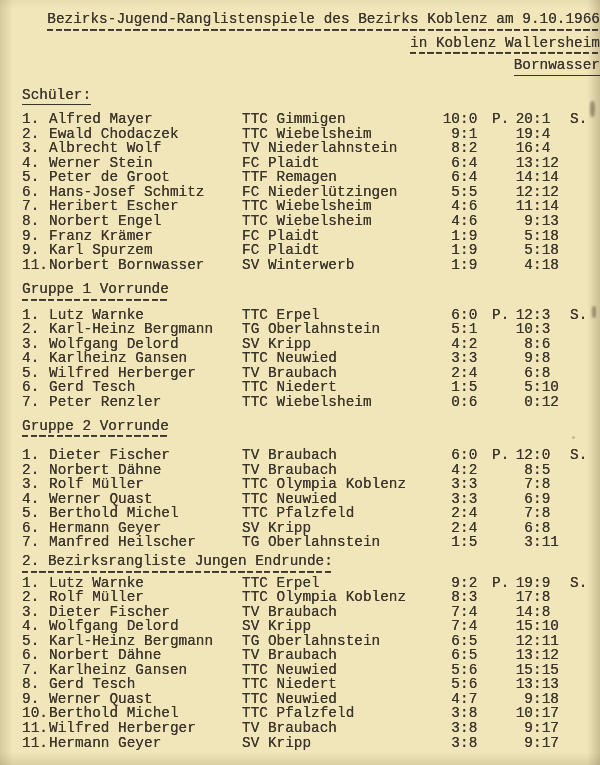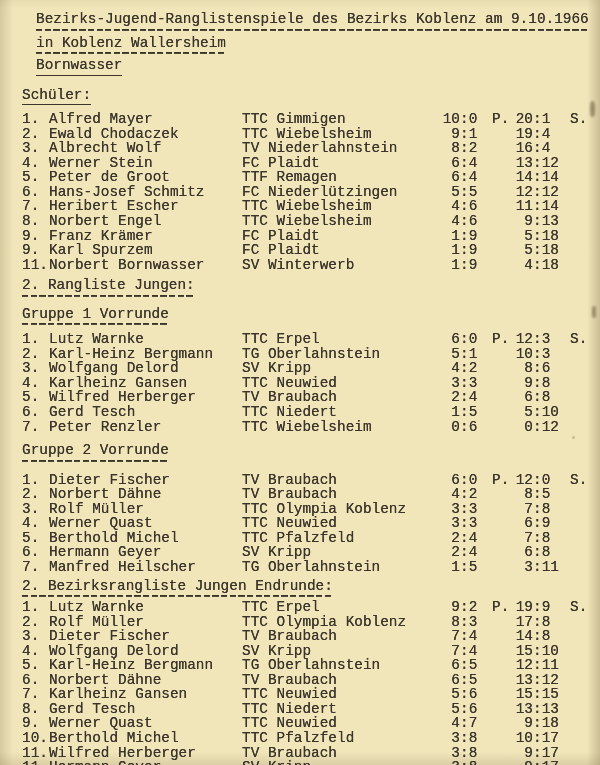--- a/index.html
+++ b/index.html
@@ -26,21 +26,21 @@
     background-repeat:no-repeat;
     background-size:100% 1.9px;
     background-position:left bottom;
     padding-bottom:4px;
   }
   .u-solid{
     display:inline-block;
     border-bottom:1.9px solid currentColor;
     padding-bottom:2px;
   }
-  header{padding-top:12px;text-align:left;padding-left:36px;}
+  header{padding-top:12px;text-align:right;padding-left:36px;}
   .title-line2{margin-top:5px;}
   .subtitle{margin-top:4px;}
   .content{margin-left:22px;}
   .sec-heading{margin-top:3px;}
   .sec{margin:0;}
   .sec .rows{margin-top:7px;}
   
   .sec[data-idx="1"] .sec-heading{margin-top:12px;}
   .sec[data-idx="2"] .sec-heading{margin-top:6px;}
   .sec[data-idx="3"] .sec-heading{margin-top:10px;}
@@ -93,23 +93,20 @@
           <div class="row"><span class="cell c-rank">4.</span><span class="cell c-name">Werner Stein</span><span class="cell c-club">FC Plaidt</span><span class="cell c-pts"><span class="half-l">6</span><span>:</span><span class="half-r">4</span></span><span class="cell c-pl"></span><span class="cell c-sets"><span class="half-l">13</span><span>:</span><span class="half-r">12</span></span><span class="cell c-sl"></span></div>
           <div class="row"><span class="cell c-rank">5.</span><span class="cell c-name">Peter de Groot</span><span class="cell c-club">TTF Remagen</span><span class="cell c-pts"><span class="half-l">6</span><span>:</span><span class="half-r">4</span></span><span class="cell c-pl"></span><span class="cell c-sets"><span class="half-l">14</span><span>:</span><span class="half-r">14</span></span><span class="cell c-sl"></span></div>
           <div class="row"><span class="cell c-rank">6.</span><span class="cell c-name">Hans-Josef Schmitz</span><span class="cell c-club">FC Niederlützingen</span><span class="cell c-pts"><span class="half-l">5</span><span>:</span><span class="half-r">5</span></span><span class="cell c-pl"></span><span class="cell c-sets"><span class="half-l">12</span><span>:</span><span class="half-r">12</span></span><span class="cell c-sl"></span></div>
           <div class="row"><span class="cell c-rank">7.</span><span class="cell c-name">Heribert Escher</span><span class="cell c-club">TTC Wiebelsheim</span><span class="cell c-pts"><span class="half-l">4</span><span>:</span><span class="half-r">6</span></span><span class="cell c-pl"></span><span class="cell c-sets"><span class="half-l">11</span><span>:</span><span class="half-r">14</span></span><span class="cell c-sl"></span></div>
           <div class="row"><span class="cell c-rank">8.</span><span class="cell c-name">Norbert Engel</span><span class="cell c-club">TTC Wiebelsheim</span><span class="cell c-pts"><span class="half-l">4</span><span>:</span><span class="half-r">6</span></span><span class="cell c-pl"></span><span class="cell c-sets"><span class="half-l">9</span><span>:</span><span class="half-r">13</span></span><span class="cell c-sl"></span></div>
           <div class="row"><span class="cell c-rank">9.</span><span class="cell c-name">Franz Krämer</span><span class="cell c-club">FC Plaidt</span><span class="cell c-pts"><span class="half-l">1</span><span>:</span><span class="half-r">9</span></span><span class="cell c-pl"></span><span class="cell c-sets"><span class="half-l">5</span><span>:</span><span class="half-r">18</span></span><span class="cell c-sl"></span></div>
           <div class="row"><span class="cell c-rank">9.</span><span class="cell c-name">Karl Spurzem</span><span class="cell c-club">FC Plaidt</span><span class="cell c-pts"><span class="half-l">1</span><span>:</span><span class="half-r">9</span></span><span class="cell c-pl"></span><span class="cell c-sets"><span class="half-l">5</span><span>:</span><span class="half-r">18</span></span><span class="cell c-sl"></span></div>
           <div class="row"><span class="cell c-rank">11.</span><span class="cell c-name">Norbert Bornwasser</span><span class="cell c-club">SV Winterwerb</span><span class="cell c-pts"><span class="half-l">1</span><span>:</span><span class="half-r">9</span></span><span class="cell c-pl"></span><span class="cell c-sets"><span class="half-l">4</span><span>:</span><span class="half-r">18</span></span><span class="cell c-sl"></span></div>
         </div>
       </section>
-      <section class="sec" data-idx="2">
-        <div class="sec-heading"><span class="u-dash">2. Rangliste Jungen:</span></div>
-      </section>
       <section class="sec" data-idx="3">
         <div class="sec-heading"><span class="u-dash">Gruppe 1 Vorrunde</span></div>
         <div class="rows">
           <div class="row"><span class="cell c-rank">1.</span><span class="cell c-name">Lutz Warnke</span><span class="cell c-club">TTC Erpel</span><span class="cell c-pts"><span class="half-l">6</span><span>:</span><span class="half-r">0</span></span><span class="cell c-pl">P.</span><span class="cell c-sets"><span class="half-l">12</span><span>:</span><span class="half-r">3</span></span><span class="cell c-sl">S.</span></div>
           <div class="row"><span class="cell c-rank">2.</span><span class="cell c-name">Karl-Heinz Bergmann</span><span class="cell c-club">TG Oberlahnstein</span><span class="cell c-pts"><span class="half-l">5</span><span>:</span><span class="half-r">1</span></span><span class="cell c-pl"></span><span class="cell c-sets"><span class="half-l">10</span><span>:</span><span class="half-r">3</span></span><span class="cell c-sl"></span></div>
           <div class="row"><span class="cell c-rank">3.</span><span class="cell c-name">Wolfgang Delord</span><span class="cell c-club">SV Kripp</span><span class="cell c-pts"><span class="half-l">4</span><span>:</span><span class="half-r">2</span></span><span class="cell c-pl"></span><span class="cell c-sets"><span class="half-l">8</span><span>:</span><span class="half-r">6</span></span><span class="cell c-sl"></span></div>
           <div class="row"><span class="cell c-rank">4.</span><span class="cell c-name">Karlheinz Gansen</span><span class="cell c-club">TTC Neuwied</span><span class="cell c-pts"><span class="half-l">3</span><span>:</span><span class="half-r">3</span></span><span class="cell c-pl"></span><span class="cell c-sets"><span class="half-l">9</span><span>:</span><span class="half-r">8</span></span><span class="cell c-sl"></span></div>
           <div class="row"><span class="cell c-rank">5.</span><span class="cell c-name">Wilfred Herberger</span><span class="cell c-club">TV Braubach</span><span class="cell c-pts"><span class="half-l">2</span><span>:</span><span class="half-r">4</span></span><span class="cell c-pl"></span><span class="cell c-sets"><span class="half-l">6</span><span>:</span><span class="half-r">8</span></span><span class="cell c-sl"></span></div>
           <div class="row"><span class="cell c-rank">6.</span><span class="cell c-name">Gerd Tesch</span><span class="cell c-club">TTC Niedert</span><span class="cell c-pts"><span class="half-l">1</span><span>:</span><span class="half-r">5</span></span><span class="cell c-pl"></span><span class="cell c-sets"><span class="half-l">5</span><span>:</span><span class="half-r">10</span></span><span class="cell c-sl"></span></div>
           <div class="row"><span class="cell c-rank">7.</span><span class="cell c-name">Peter Renzler</span><span class="cell c-club">TTC Wiebelsheim</span><span class="cell c-pts"><span class="half-l">0</span><span>:</span><span class="half-r">6</span></span><span class="cell c-pl"></span><span class="cell c-sets"><span class="half-l">0</span><span>:</span><span class="half-r">12</span></span><span class="cell c-sl"></span></div>

